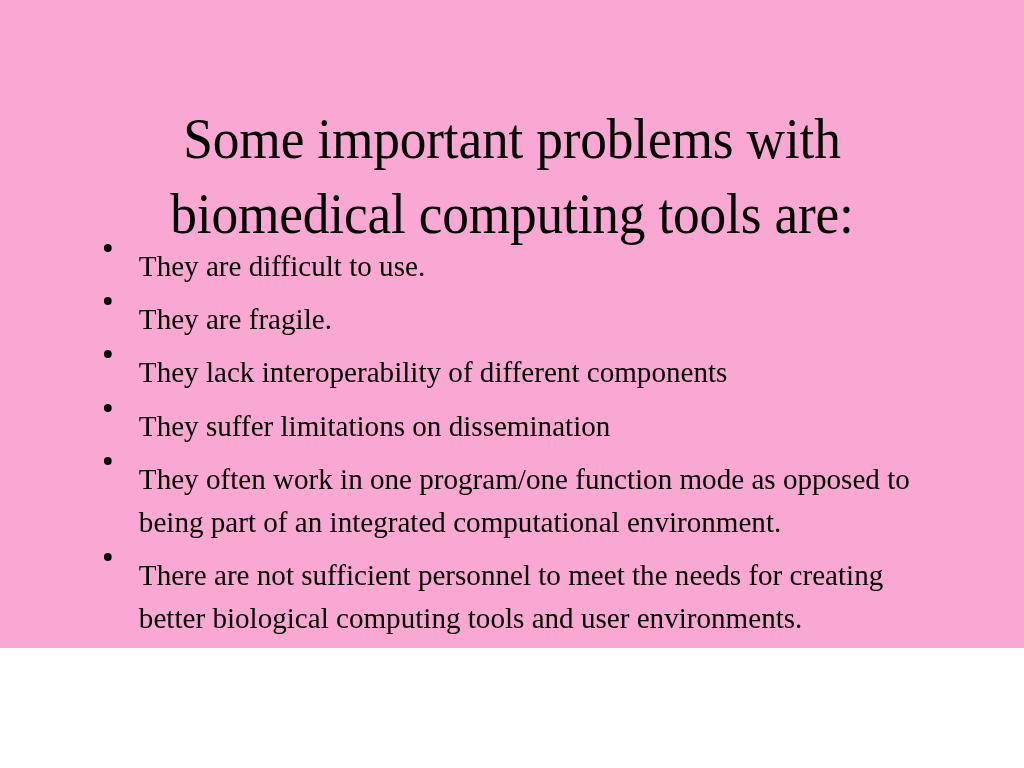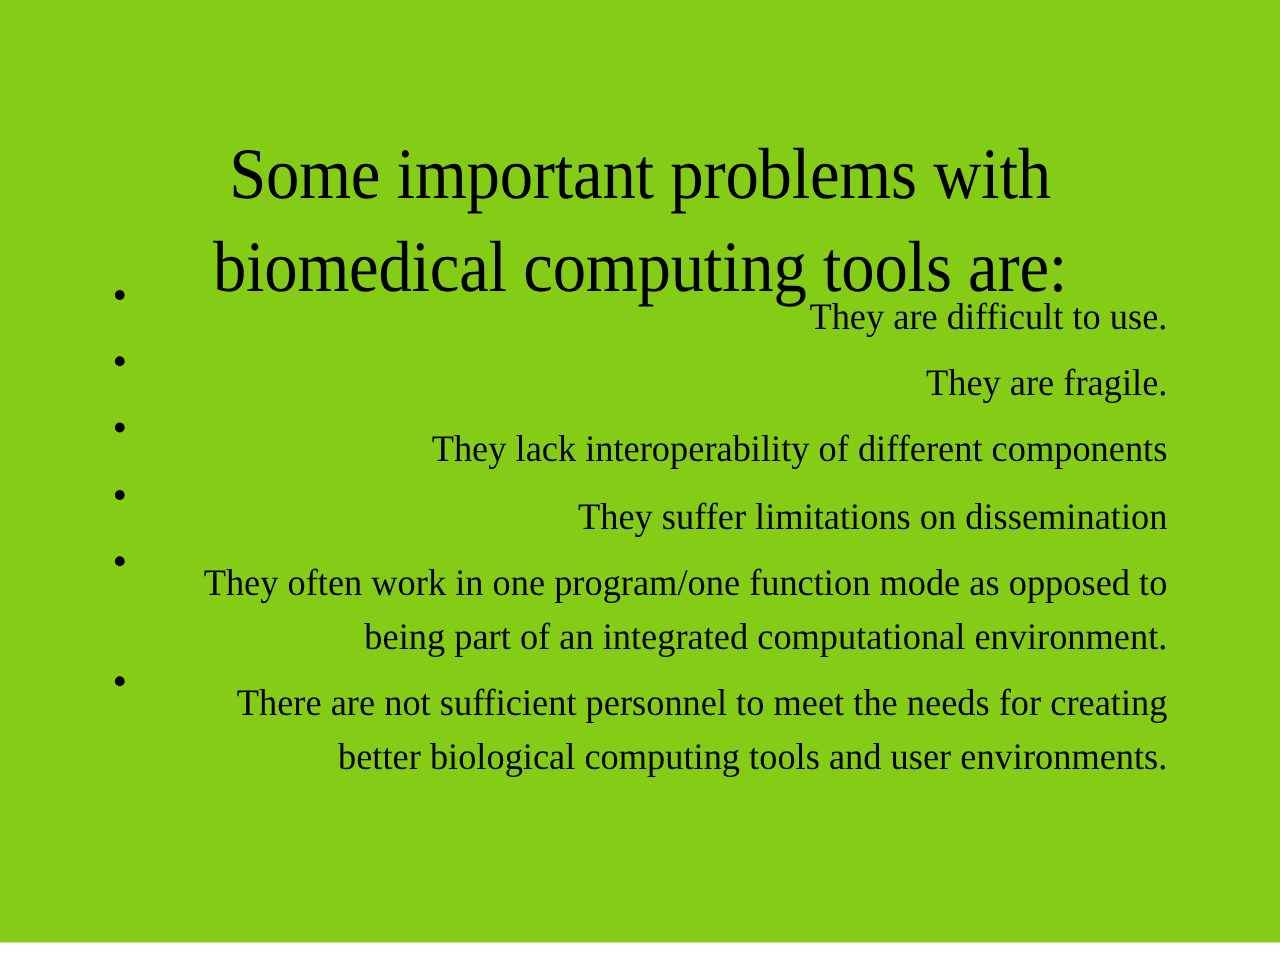--- a/index.html
+++ b/index.html
@@ -12,22 +12,22 @@
     height: 768px;
     background: #ffffff;
     font-family: "Liberation Serif", "DejaVu Serif", serif;
     color: #000000;
     overflow: hidden;
   }
 
   .slide {
     position: relative;
     width: 1024px;
-    height: 754px;
-    background: #84cc16;
+    height: 648px;
+    background: #f9a8d4;
     box-sizing: border-box;
   }
 
   
   .slide-title {
     position: absolute;
     left: 40px;
     top: 62px;
     width: 944px;
     text-align: center;
@@ -42,24 +42,23 @@
   .slide-title .title-line {
     display: block;
   }
 
   
   .body-list {
     position: absolute;
     left: 86px;
     top: 228px;
     width: 870px;
-    margin: 4px;
+    margin: 16px;
     padding: 0;
     list-style: none;
-    text-align: right;
   }
 
   .bullet-item {
     position: relative;
     padding-left: 38px;
     margin: 0 0 10px 0;
     font-size: 30px;
     line-height: 1.44;
     transform: scaleX(0.97);
     transform-origin: left top;

